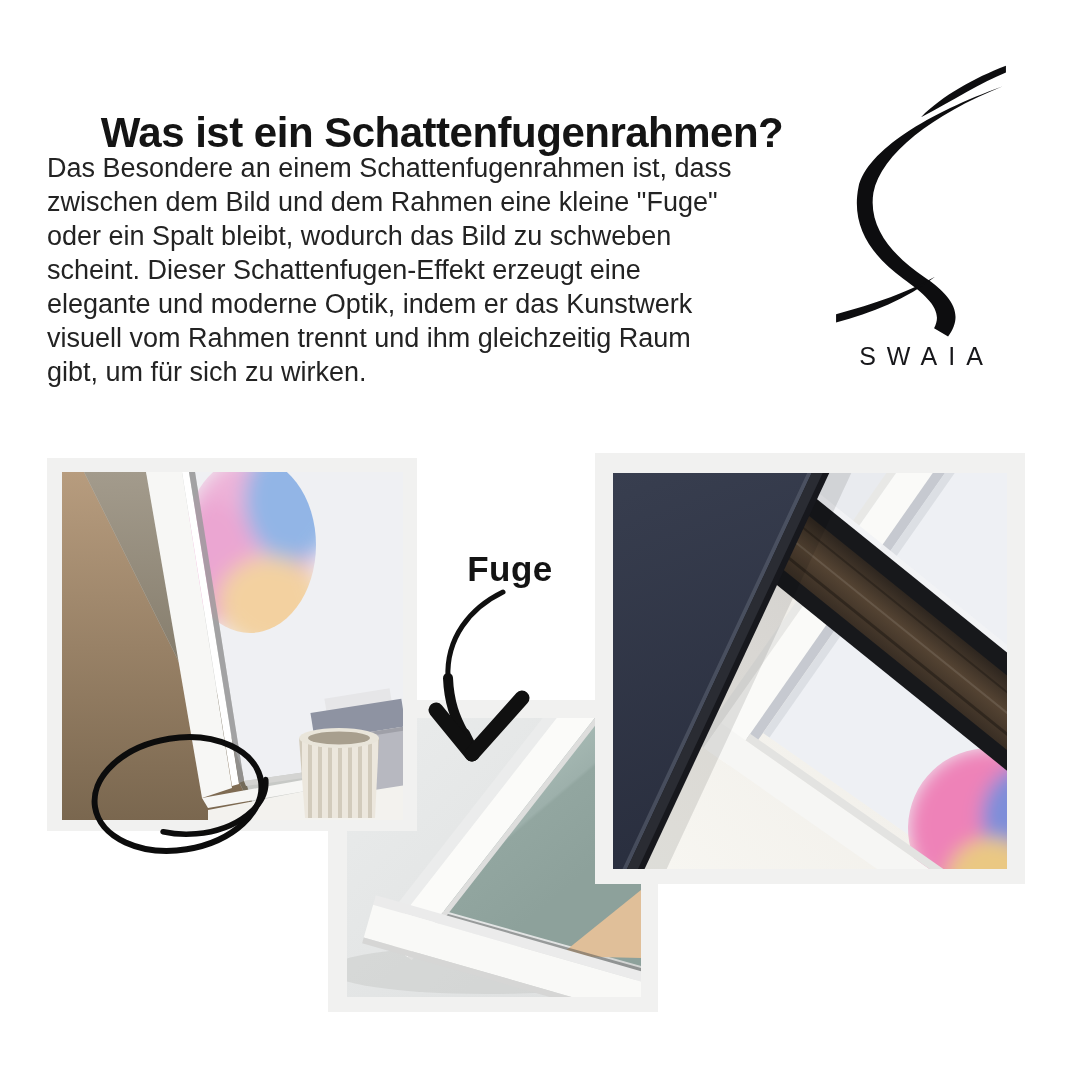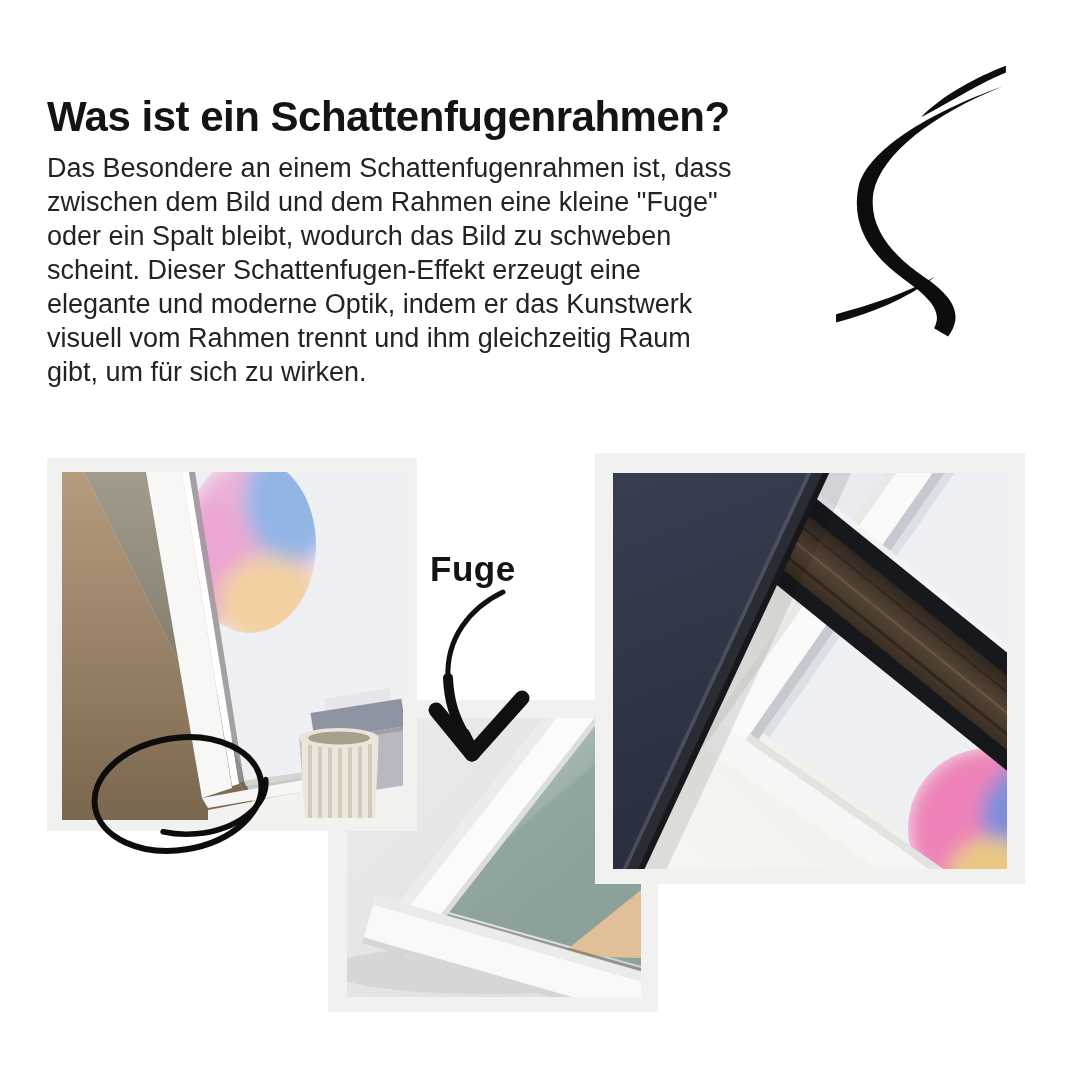--- a/index.html
+++ b/index.html
@@ -1,39 +1,39 @@
 <!DOCTYPE html>
 <html><head>
 <meta charset="utf-8">
 <style>
   html,body{margin:0;padding:0;}
   body{width:1080px;height:1080px;position:relative;background:#ffffff;
        font-family:"Liberation Sans", sans-serif;overflow:hidden;}
   .abs{position:absolute;}
   
-  .headline{left:47px;top:66px;width:790px;font-size:42px;line-height:1.1;
-            font-weight:800;letter-spacing:-0.5px;color:#141414;}
+  .headline{left:47px;top:82px;width:790px;font-size:42px;line-height:1.1;
+            font-weight:800;letter-spacing:-0.5px;color:#141414;text-align:center;}
   .bodytext{left:47px;top:124px;width:780px;font-size:27px;line-height:34px;
             font-weight:400;color:#232323;white-space:pre-line;}
   
   .logo-wrap{left:826px;top:64px;width:190px;height:300px;text-align:center;}
   .brand-name{display:block;margin-top:-6px;font-size:25px;letter-spacing:11px;
               padding-left:11px;color:#17171a;font-weight:400;}
   
   .panel{background:#f1f1f0;}
   .panel-mid {left:328px;top:700px;width:330px;height:312px;z-index:1;}
   .panel-left{left:47px; top:458px;width:370px;height:373px;z-index:2;}
   .panel-right{left:595px;top:453px;width:430px;height:431px;z-index:2;}
   .photo{position:absolute;overflow:hidden;background:#e6e8e8;}
   .photo-left {left:15px;top:14px;width:341px;height:348px;}
   .photo-right{left:18px;top:20px;width:394px;height:396px;}
   .photo-mid  {left:19px;top:18px;width:294px;height:279px;}
   .photo svg{display:block;}
   
-  .fuge-label{left:430px;top:549px;width:160px;text-align:left;z-index:3;
+  .fuge-label{left:430px;top:549px;width:160px;text-align:center;z-index:3;
               font-size:35px;font-weight:700;color:#141414;letter-spacing:.5px;}
   .arrow-svg{left:428px;top:586px;z-index:4;}
   .circle-svg{left:88px;top:732px;z-index:4;}
 </style>
 </head>
 <body>
 
 <h1 class="abs headline">Was ist ein Schattenfugenrahmen?</h1>
 <p class="abs bodytext">Das Besondere an einem Schattenfugenrahmen ist, dass
 zwischen dem Bild und dem Rahmen eine kleine "Fuge"
@@ -44,20 +44,21 @@
 gibt, um für sich zu wirken.</p>
 
 <div class="abs logo-wrap">
   <svg width="190" height="280" viewBox="0 0 190 300">
     <path fill="#0d0d0f" d="M 186 2 C 152 15, 118 34, 95 57 C 129 39, 161 19, 186 9 Z"></path>
     <path fill="#0d0d0f" d="M 182 24 C 108 54, 52 96, 44 138 C 38 176, 66 206, 98 228
                             C 128 248, 142 268, 124 292 L 109 283 C 119 265, 104 250, 76 230
                             C 40 204, 20 172, 28 132 C 37 92, 104 52, 182 24 Z"></path>
     <path fill="#0d0d0f" d="M 4 268 C 44 258, 84 243, 110 228 C 80 252, 42 267, 4 277 Z"></path>
   </svg>
+  <span class="brand-name">SWAIA</span>
 </div>
 
 <div class="abs panel panel-mid">
   <div class="photo photo-mid">
     <svg width="294" height="279" viewBox="0 0 294 279">
       <defs>
         <linearGradient id="mp-bg" x1="0" y1="0" x2="1" y2="1">
           <stop offset="0" stop-color="#eaecec"></stop>
             <stop offset="1" stop-color="#dddfdf"></stop>
         </linearGradient>

